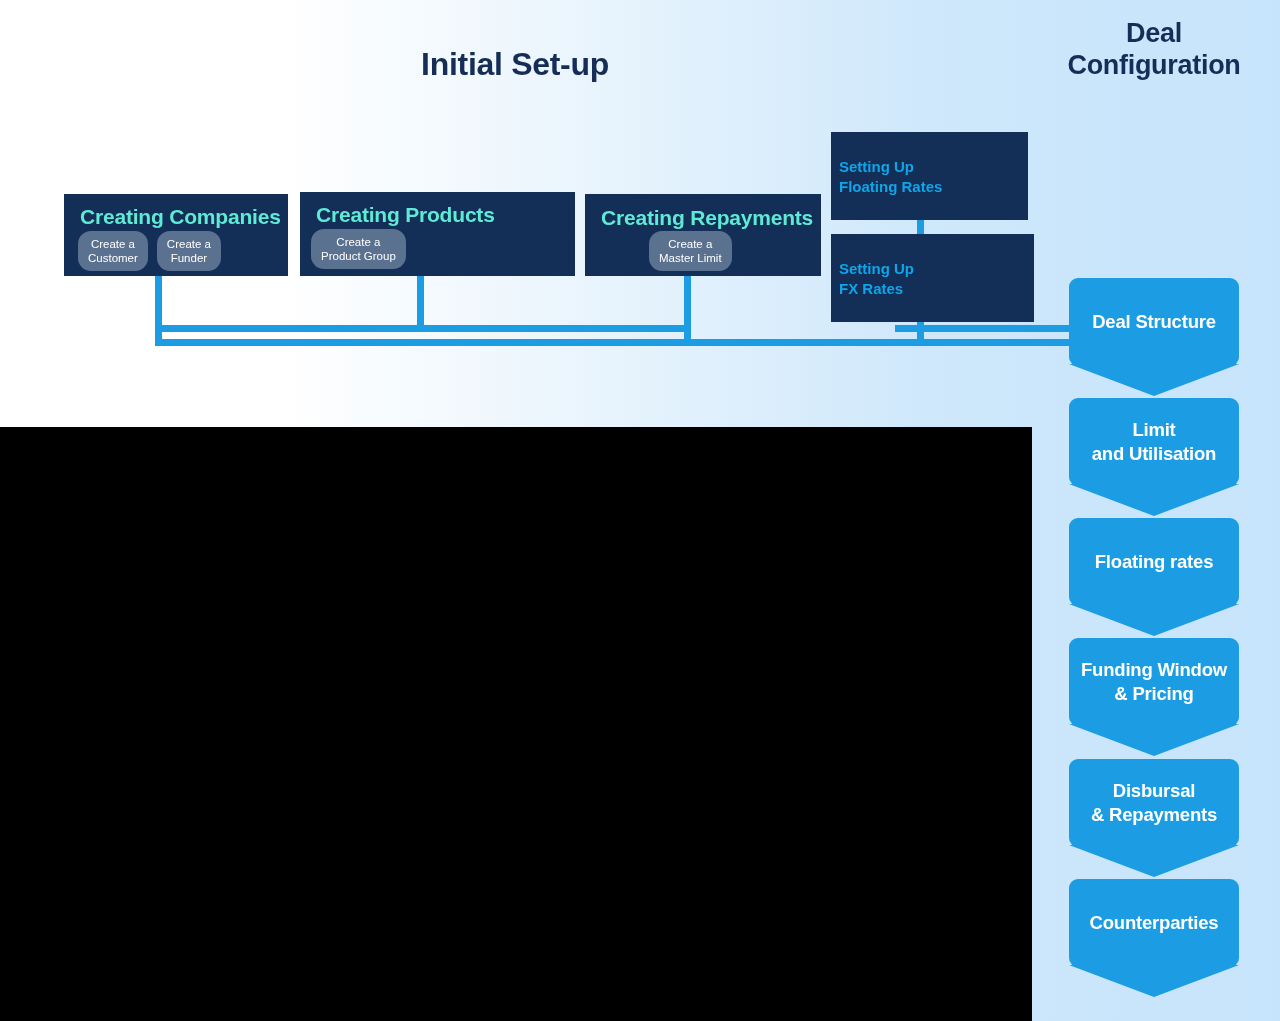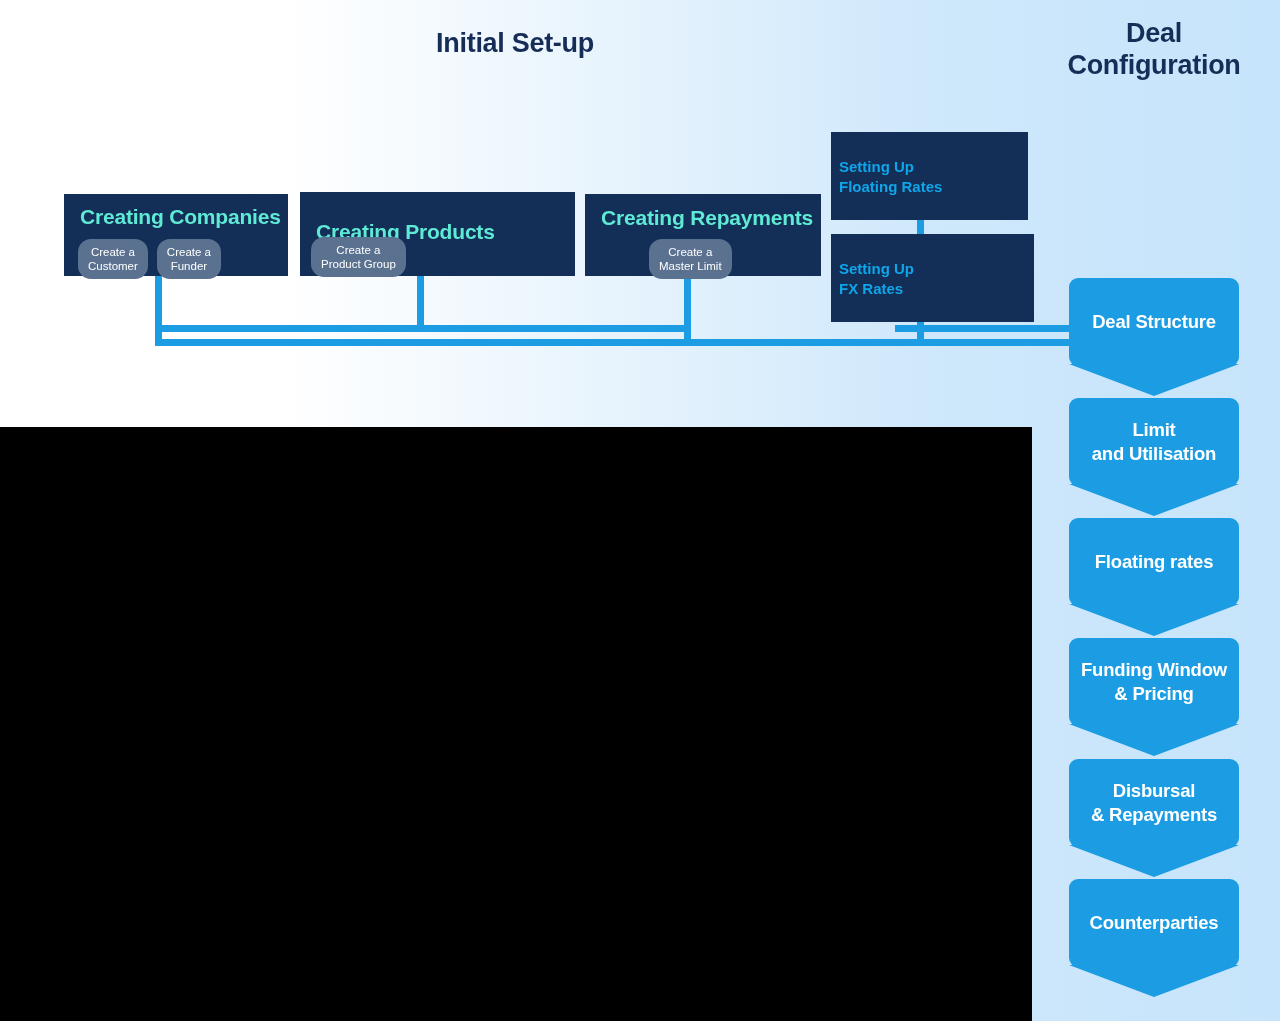--- a/index.html
+++ b/index.html
@@ -16,21 +16,21 @@
 
   
   .heading {
     position:absolute;
     color:#152d57;
     font-weight:bold;
     text-align:center;
     line-height:1.18;
     letter-spacing:-0.3px;
   }
-  #heading-initial { left:355px; top:28px; width:320px; font-size:27px; }
+  #heading-initial { left:355px; top:46px; width:320px; font-size:32px; }
   #heading-deal    { left:1020px; top:18px; width:268px; font-size:27px; }
 
   
   .conn { position:absolute; background:#1b9ce3; }
   .conn-v { width:7px; }
   .conn-h { height:7px; }
 
   
   .stage-arrow {
     position:absolute;
@@ -67,21 +67,20 @@
   .pill {
     background:#5a7190;
     color:#ffffff;
     border-radius:13px;
     font-size:11.5px;
     line-height:1.22;
     text-align:center;
     padding:6px 10px;
     white-space:pre-line;
     font-weight:normal;
-    margin-top:8px;
   }
 
   
   .stage-label-centered {
     position:absolute;
     left:8px; right:34px;
     top:50%;
     transform:translateY(-50%);
     text-align:left;
     font-weight:bold;
@@ -155,21 +154,21 @@
       <div class="pill">Create a
 Customer</div>
       <div class="pill">Create a
 Funder</div>
     </div>
   </div>
 
   <div class="stage-arrow" style="left:300px; top:192px; width:275px; height:84px;">
     <div class="stage-body"></div>
     <div class="stage-tip" style="left:241px; width:34px;"></div>
-    <div class="stage-label" style="top:11px;margin-top:17px;">Creating Products</div>
+    <div class="stage-label" style="top:11px;">Creating Products</div>
     <div class="pill-row" style="left:11px; top:37px;">
       <div class="pill">Create a
 Product Group</div>
     </div>
   </div>
 
   <div class="stage-arrow" style="left:585px; top:194px; width:236px; height:82px;">
     <div class="stage-body"></div>
     <div class="stage-tip" style="left:202px; width:34px;"></div>
     <div class="stage-label" style="top:12px;">Creating Repayments</div>

